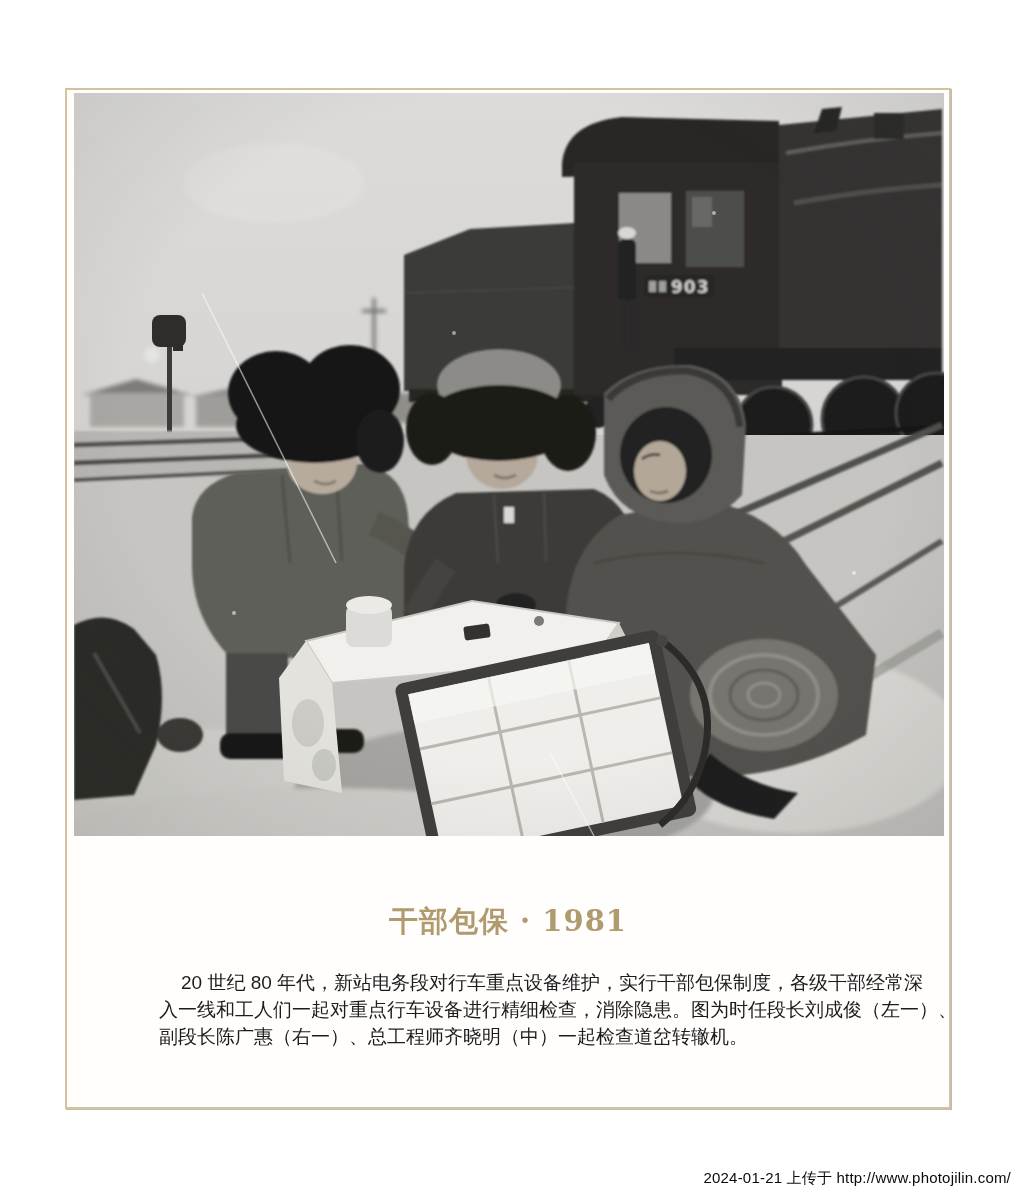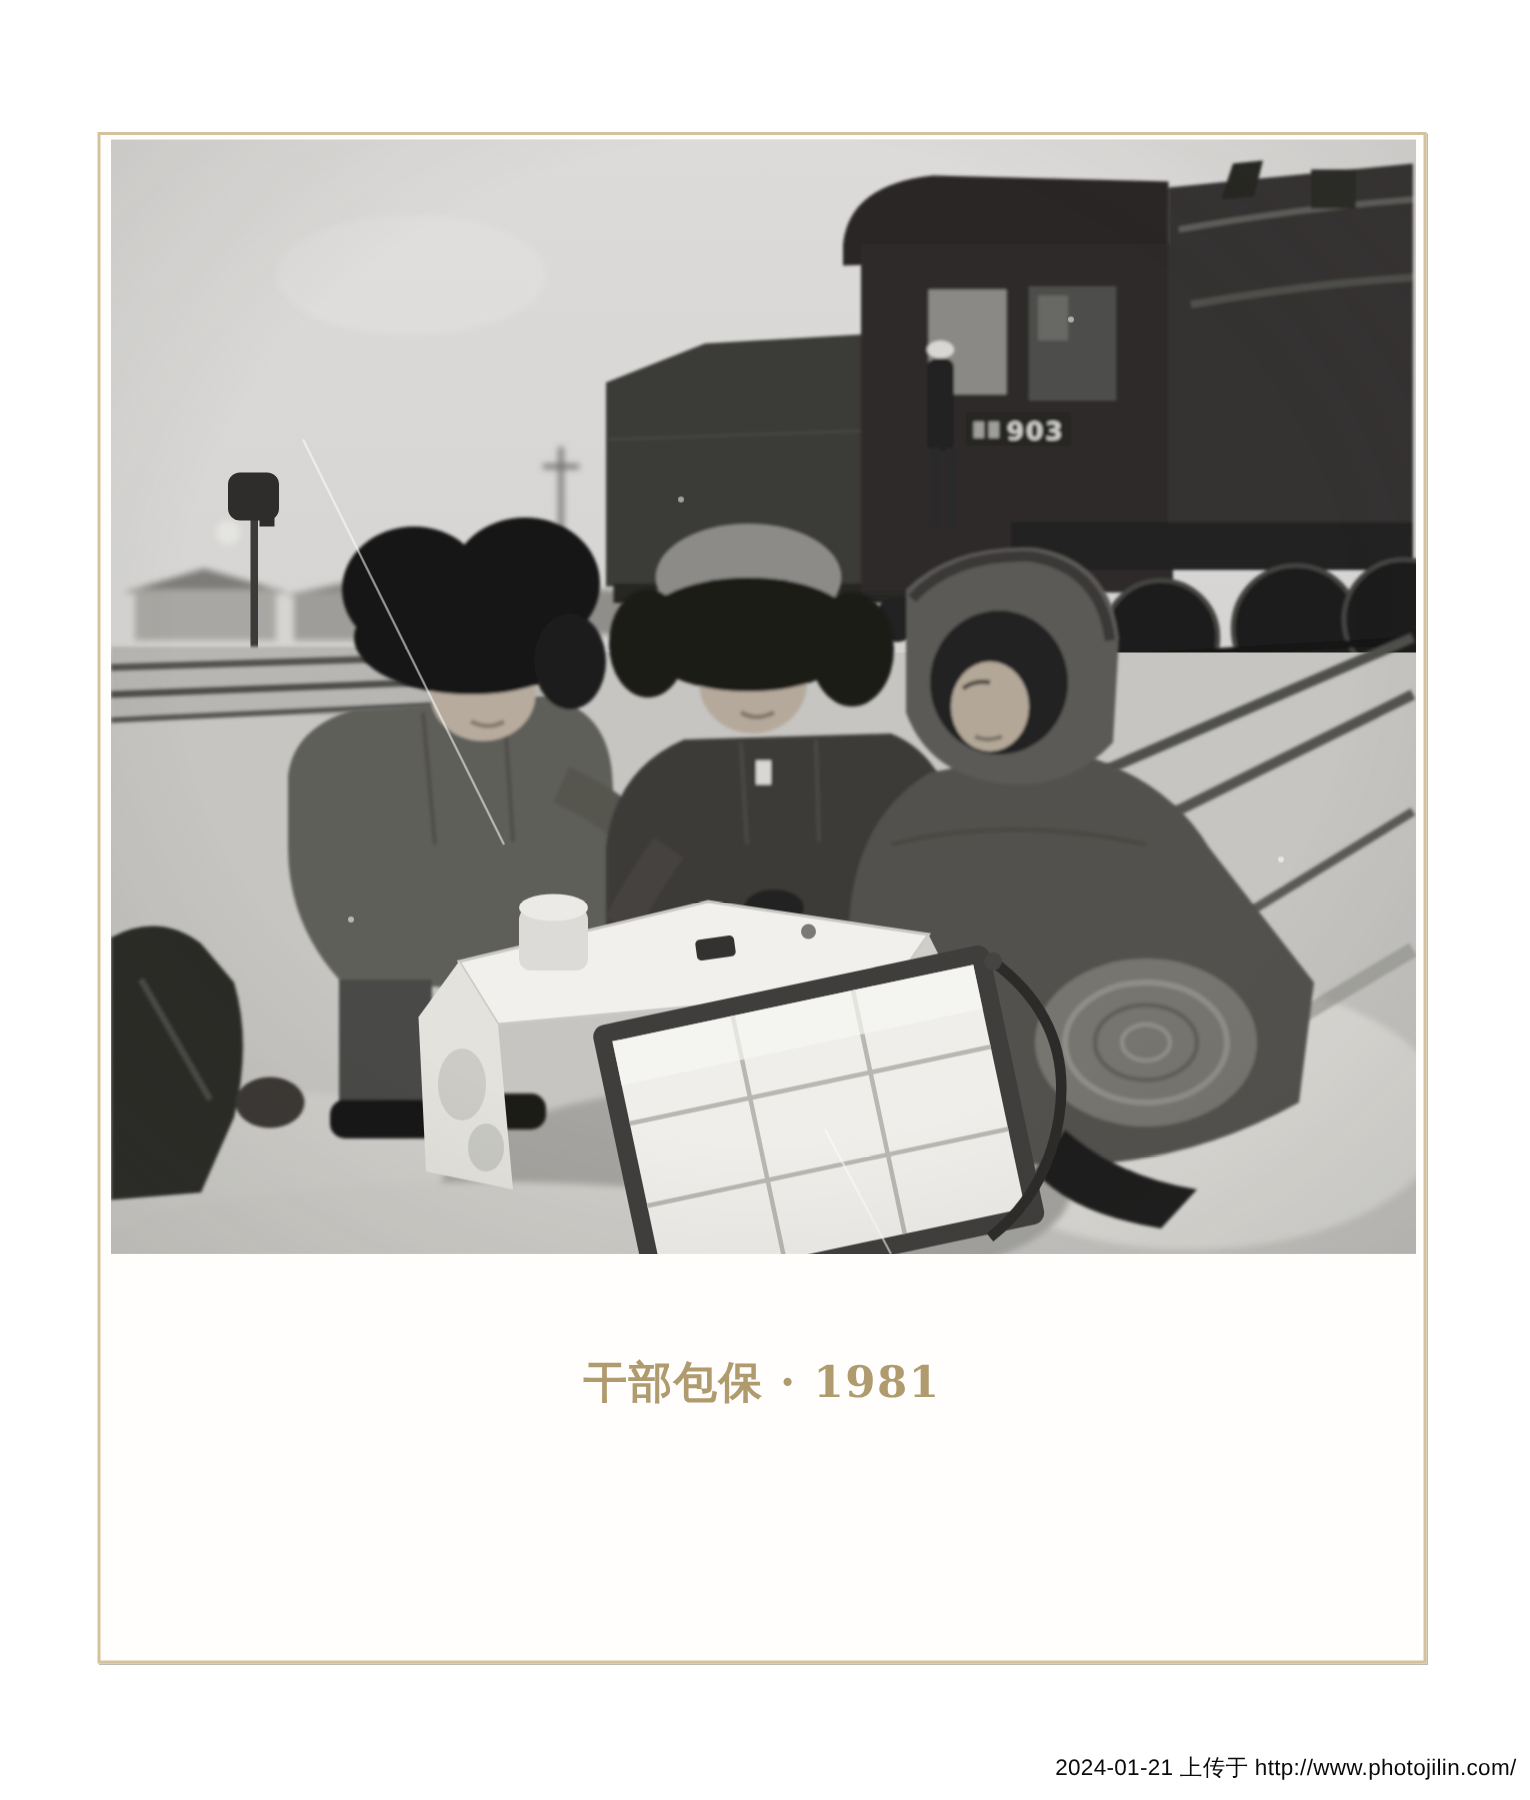--- a/index.html
+++ b/index.html
@@ -217,17 +217,22 @@
           <circle cx="380" cy="240" r="2" fill="#f4f3f0"></circle>
           <circle cx="780" cy="480" r="2" fill="#ffffff"></circle>
         </g>
 
         <rect x="0" y="0" width="870" height="743" fill="url(#vig)"></rect>
       </svg>
     </div>
 
     <h1 class="title">干部包保 · 1981</h1>
 
+    <div class="caption">
+      <div class="ln ln1">20 世纪 80 年代，新站电务段对行车重点设备维护，实行干部包保制度，各级干部经常深</div>
+      <div class="ln">入一线和工人们一起对重点行车设备进行精细检查，消除隐患。图为时任段长刘成俊（左一）、</div>
+      <div class="ln">副段长陈广惠（右一）、总工程师齐晓明（中）一起检查道岔转辙机。</div>
+    </div>
 
   </div>
 
   <div class="footer">2024-01-21 上传于 http://www.photojilin.com/</div>
 </div>
 
 </body></html>

